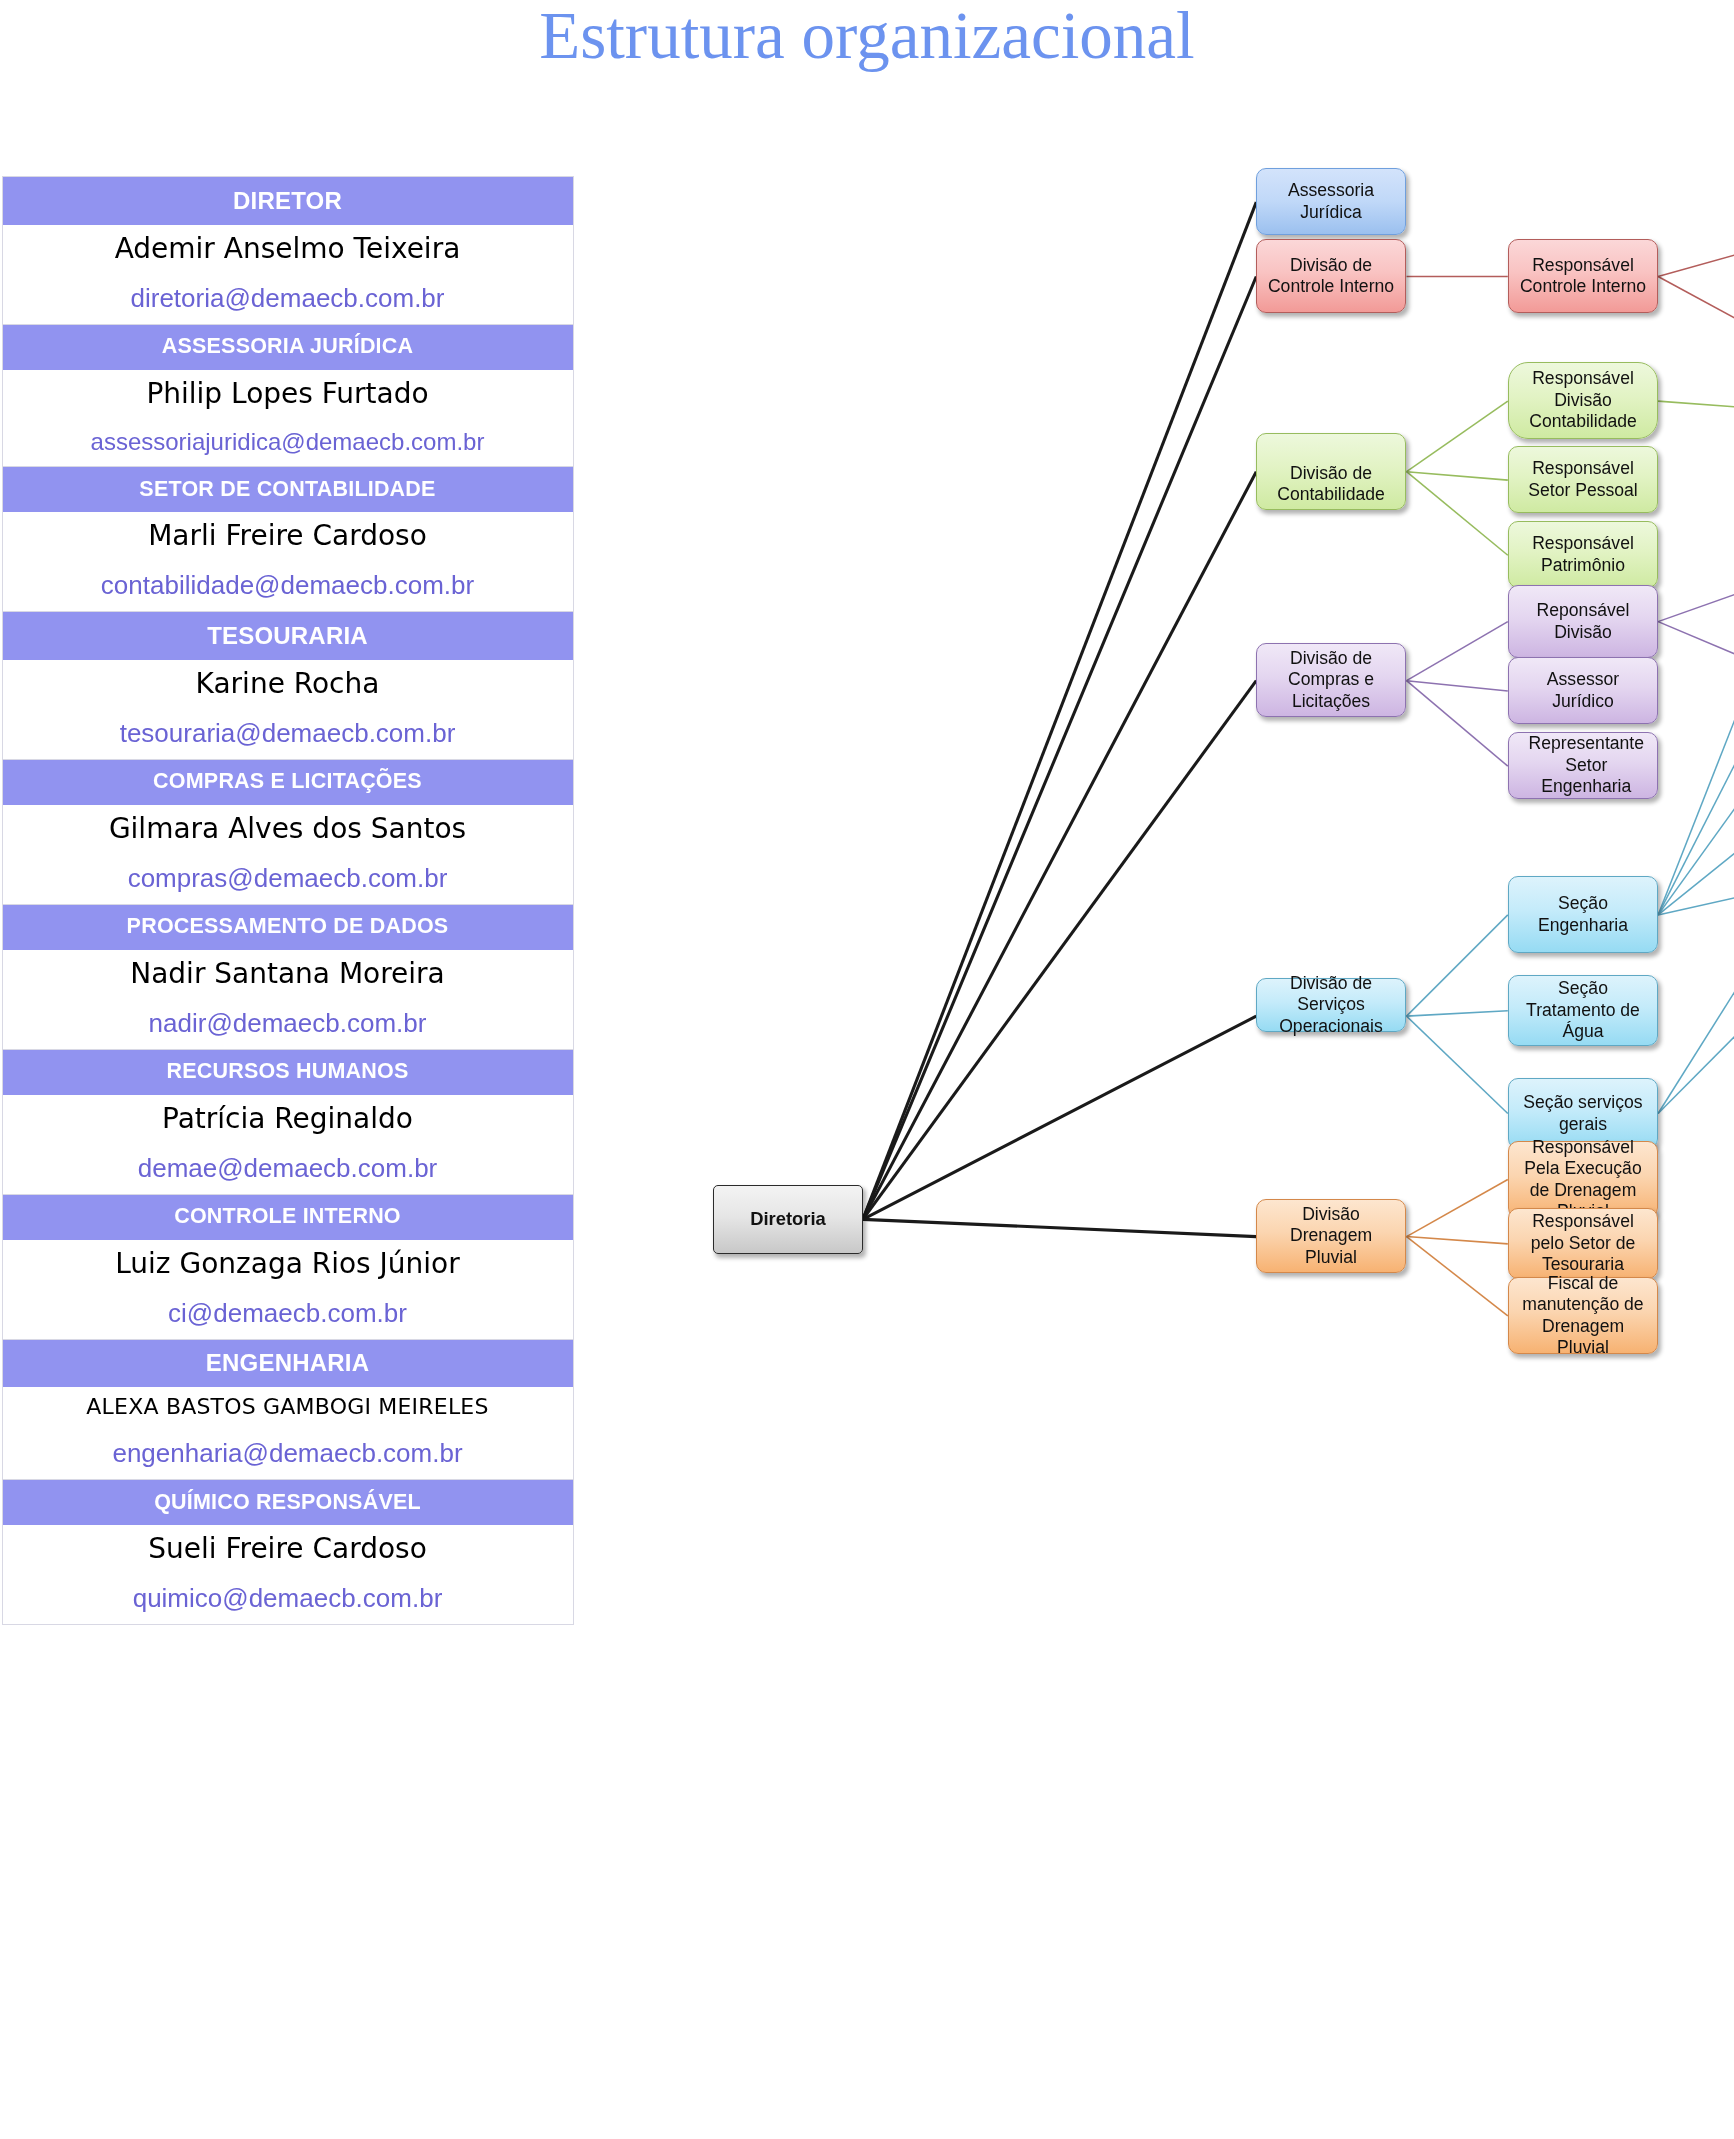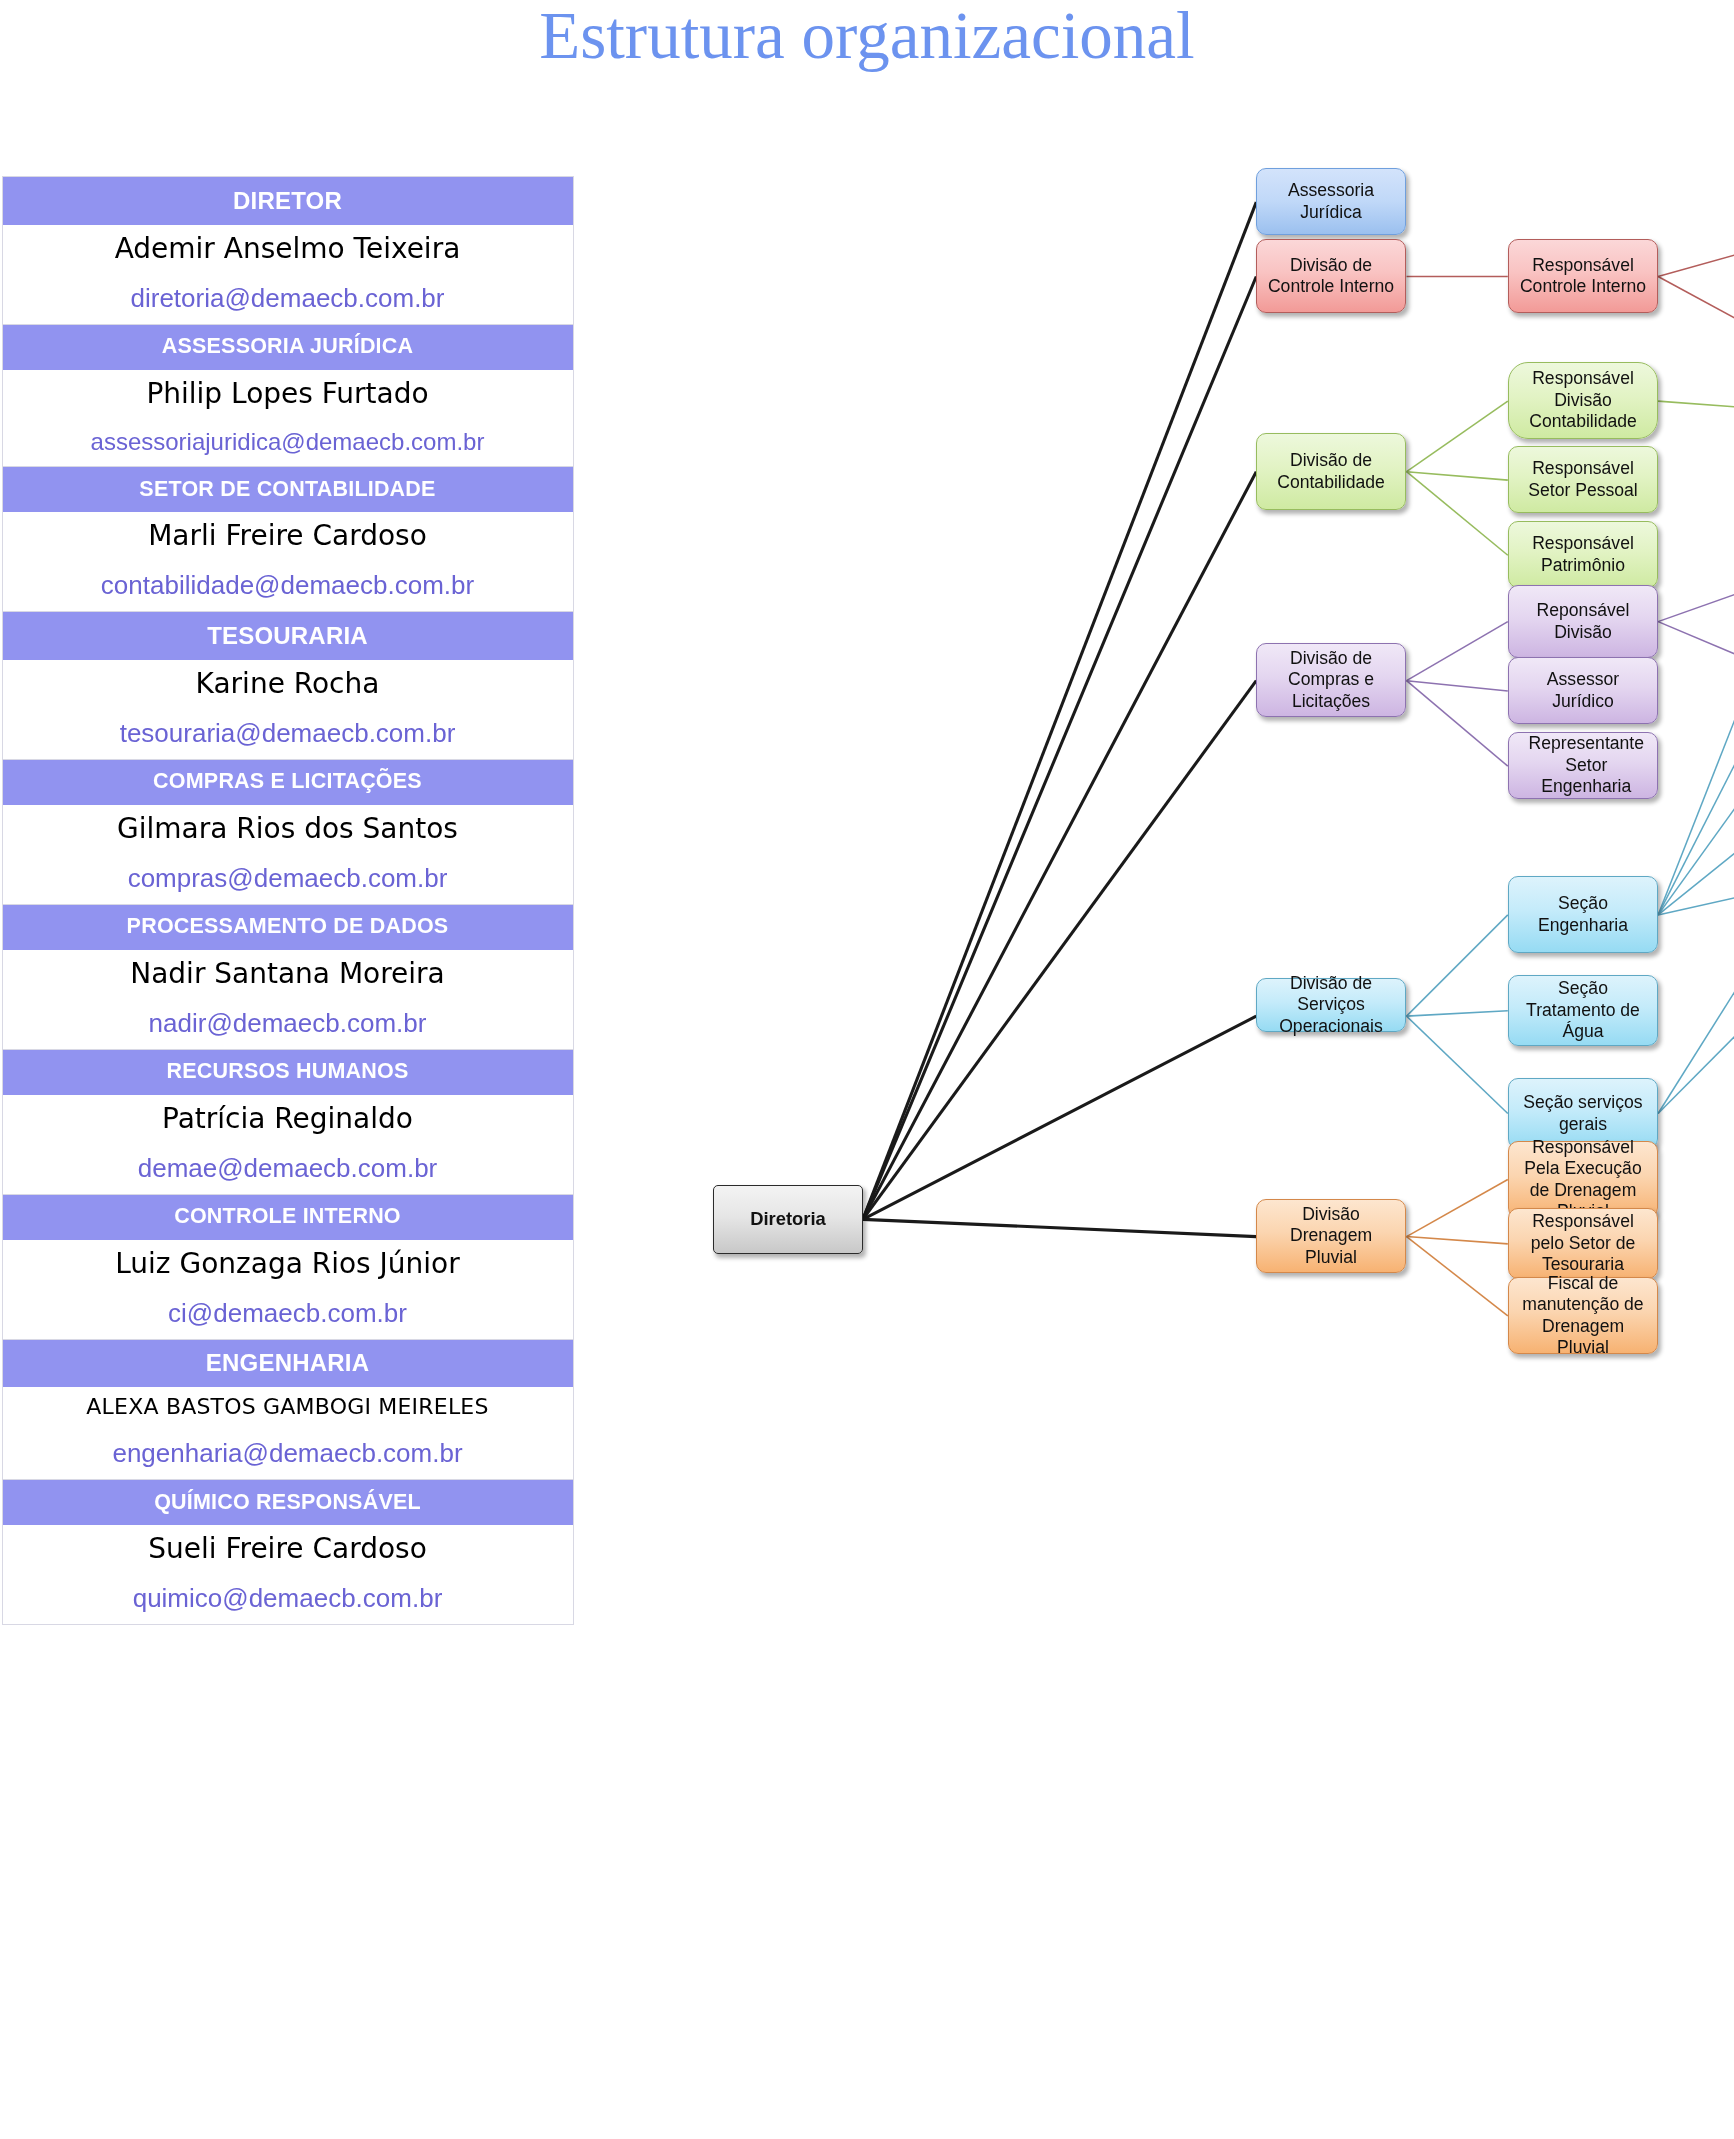--- a/index.html
+++ b/index.html
@@ -120,21 +120,21 @@
     <div class="c-sec">
       <div class="c-head">TESOURARIA</div>
       <div class="c-body">
         <div class="c-name">Karine Rocha</div>
         <div class="c-mail">tesouraria@demaecb.com.br</div>
       </div>
     </div>
     <div class="c-sec">
       <div class="c-head sm">COMPRAS E LICITAÇÕES</div>
       <div class="c-body">
-        <div class="c-name">Gilmara Rios dos Santos</div>
+        <div class="c-name">Gilmara Alves dos Santos</div>
         <div class="c-mail">compras@demaecb.com.br</div>
       </div>
     </div>
     <div class="c-sec">
       <div class="c-head sm">PROCESSAMENTO DE DADOS</div>
       <div class="c-body">
         <div class="c-name">Nadir Santana Moreira</div>
         <div class="c-mail">nadir@demaecb.com.br</div>
       </div>
     </div>
@@ -207,21 +207,21 @@
     </div>
     <div class="node n-blue" style="left: 581px; top: 15.3px; width: 150px; height: 67px;">
       <span>Assessoria Jurídica</span>
     </div>
     <div class="node n-red" style="left: 581px; top: 86px; width: 150px; height: 74px;">
       <span>Divisão de Controle Interno</span>
     </div>
     <div class="node n-red" style="left: 833px; top: 86px; width: 150px; height: 74px;">
       <span>Responsável Controle Interno</span>
     </div>
-    <div class="node n-green" style="left: 581px; top: 280px; width: 150px; height: 77px;">
+    <div class="node n-green" style="left: 581px; top: 280px; width: 150px; height: 77px; align-items: flex-end;">
       <span>Divisão de Contabilidade</span>
     </div>
     <div class="node n-green" style="left: 833px; top: 209px; width: 150px; height: 77px; border-radius: 20px;">
       <span>Responsável Divisão Contabilidade</span>
     </div>
     <div class="node n-green" style="left: 833px; top: 293px; width: 150px; height: 67px;">
       <span>Responsável Setor Pessoal</span>
     </div>
     <div class="node n-green" style="left: 833px; top: 368px; width: 150px; height: 67px;">
       <span>Responsável Patrimônio</span>

